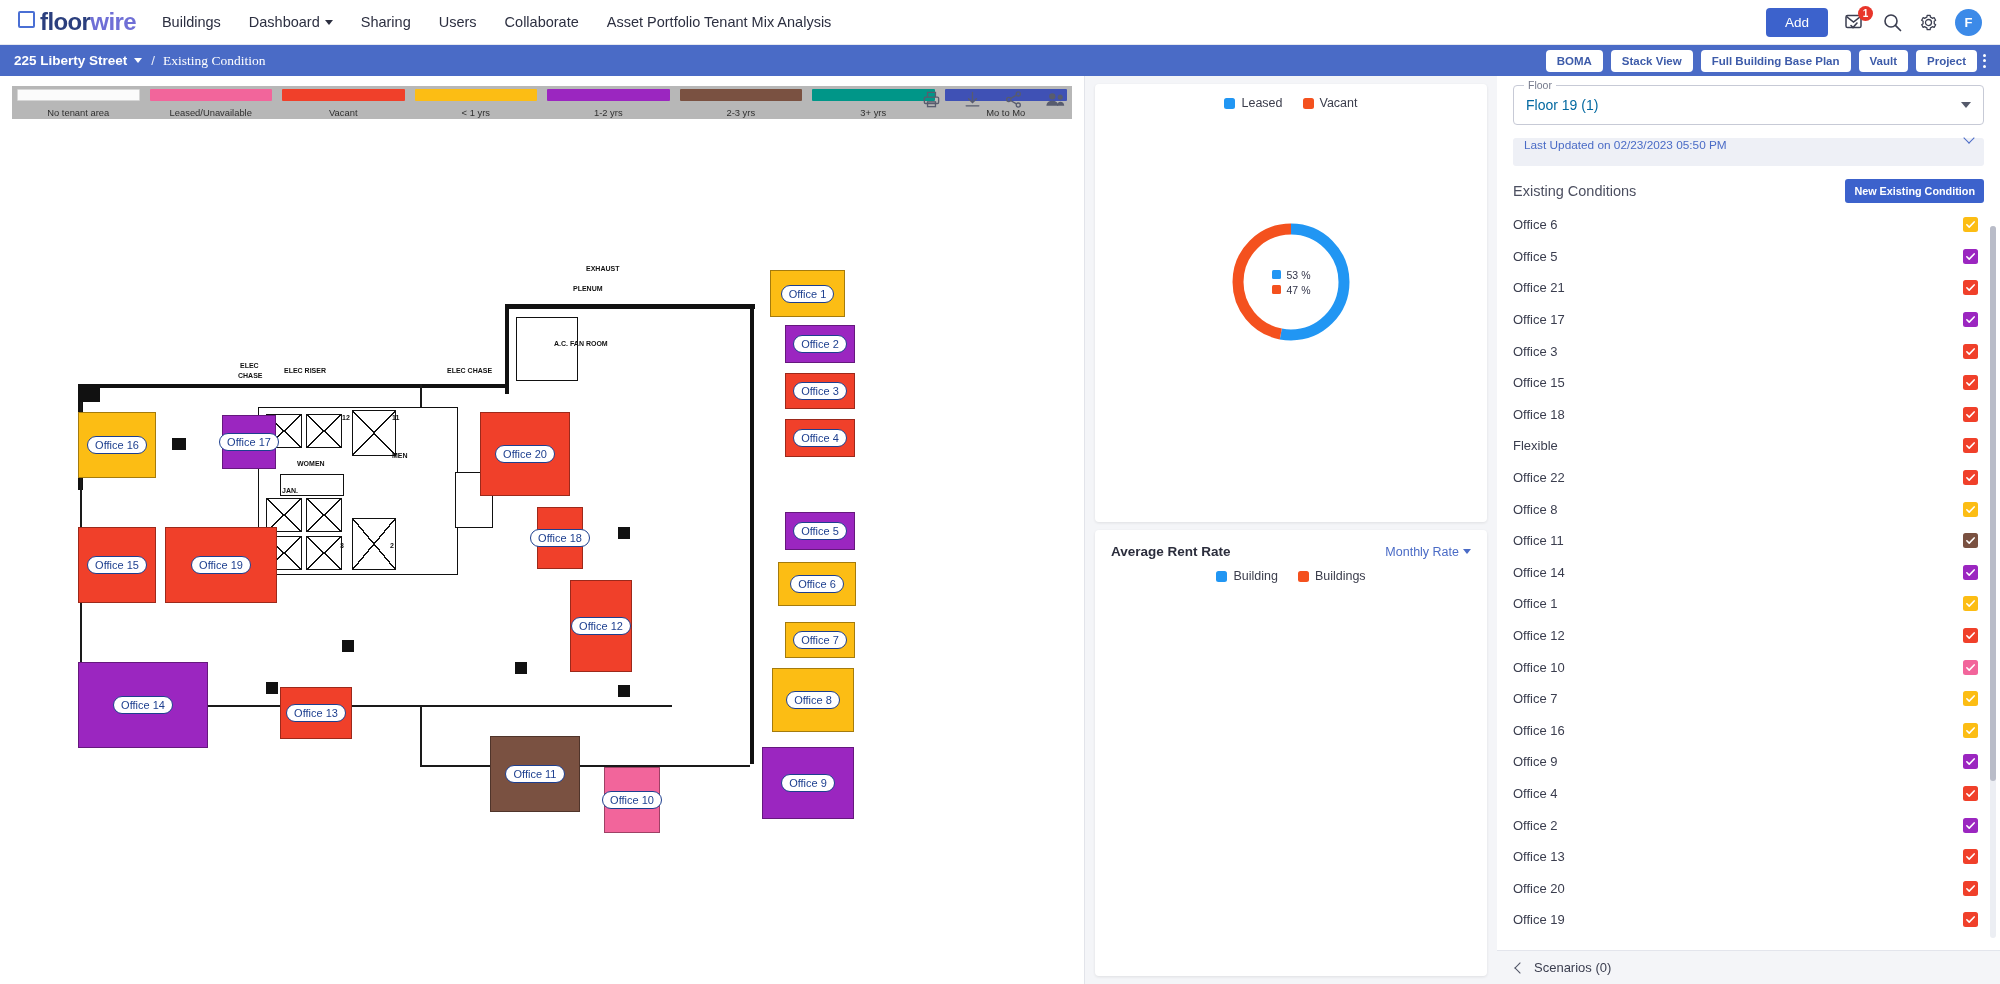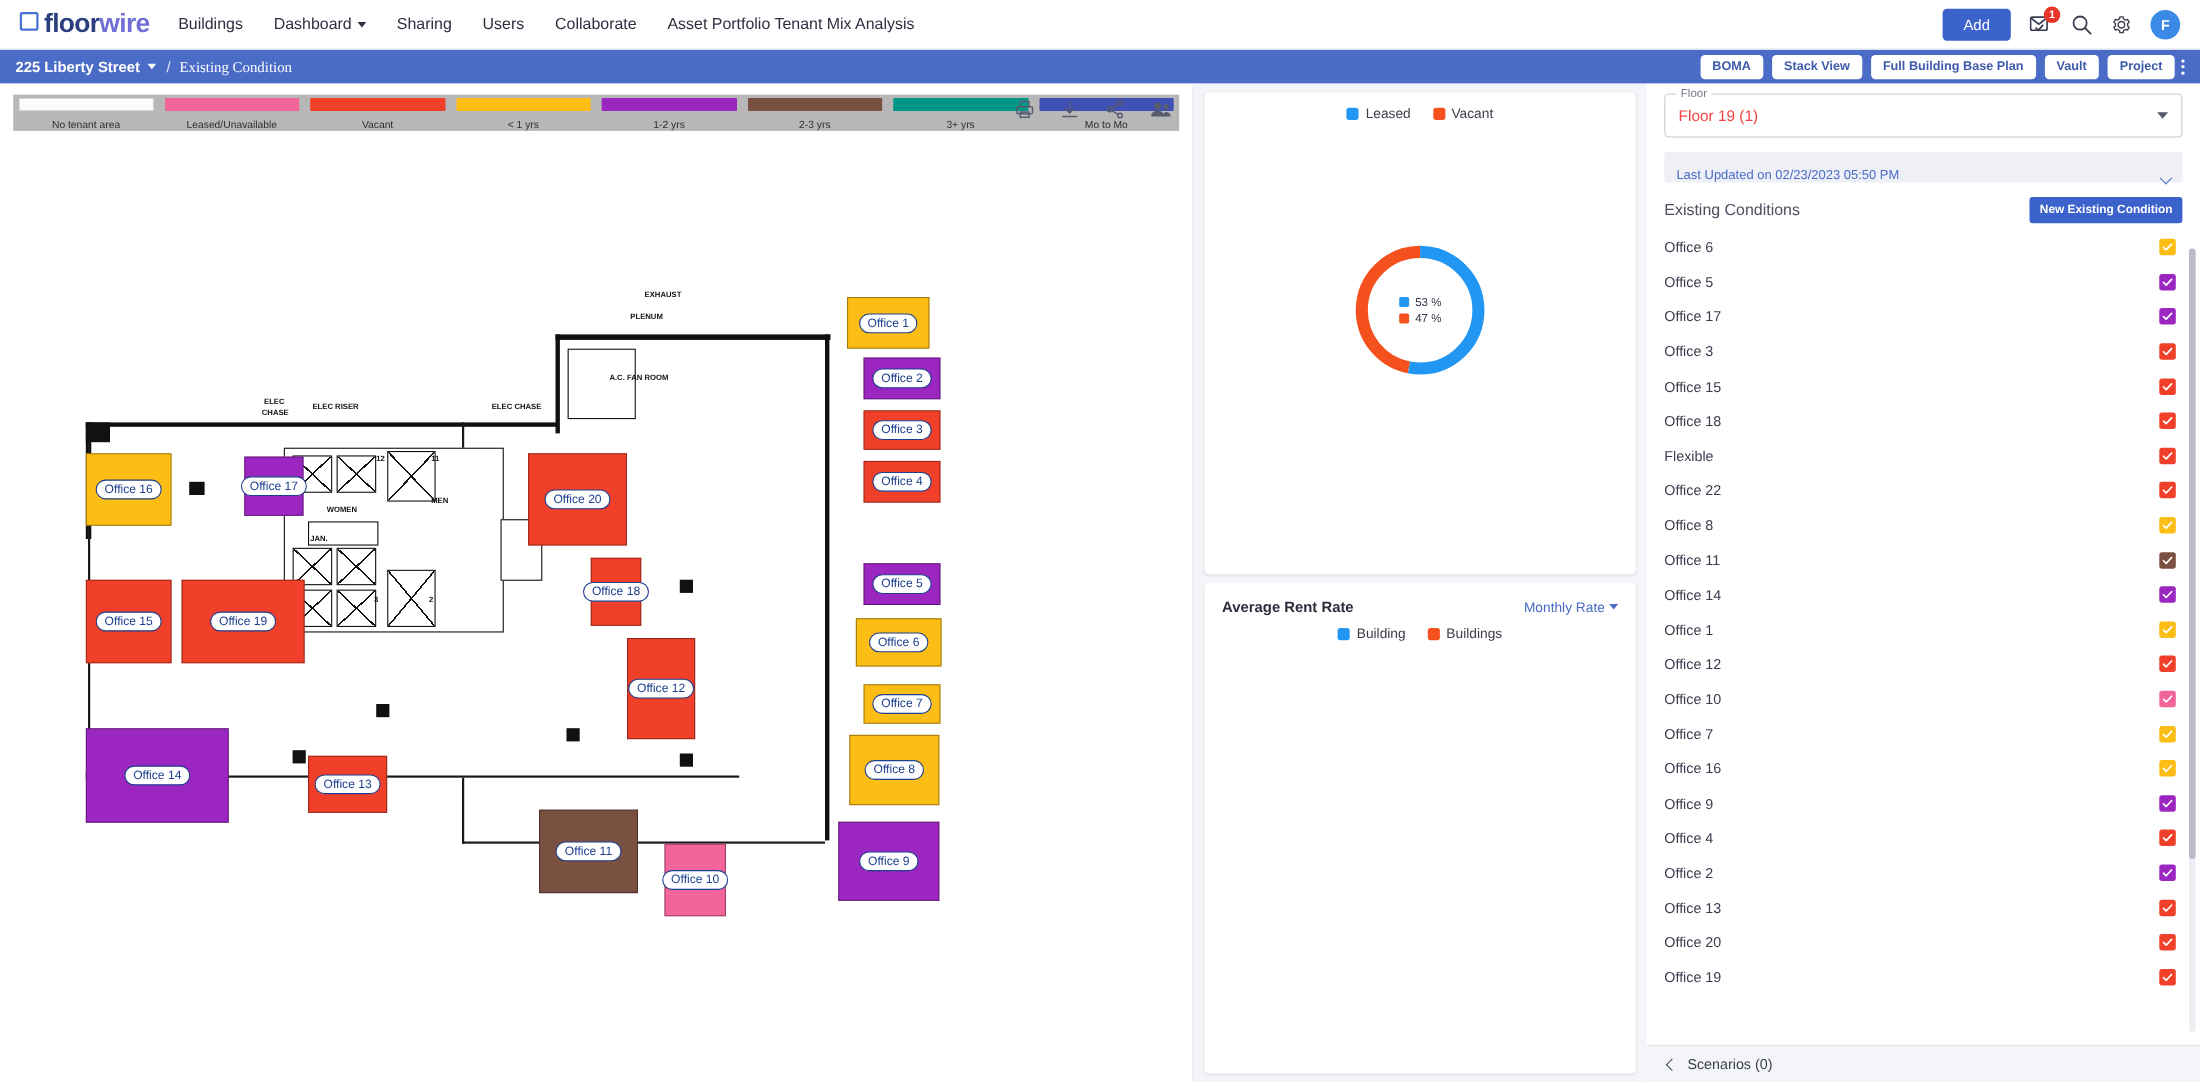--- a/index.html
+++ b/index.html
@@ -208,30 +208,30 @@
   }
   .field {
     border: 1px solid #c7cad6; border-radius: 4px;
     height: 40px; position: relative; display: flex; align-items: center;
     padding: 0 12px; cursor: pointer;
   }
   .field-label {
     position: absolute; top: -7px; left: 10px; background: #fff;
     padding: 0 4px; font-size: 10.5px; color: #757a8c;
   }
-  .field-value { font-size: 14px; color: #ef4444; }
+  .field-value { font-size: 14px; color: #0369a1; }
   .field-caret {
     margin-left: auto; width: 0; height: 0;
     border-left: 5px solid transparent;
     border-right: 5px solid transparent;
     border-top: 6px solid #555a6b;
   }
   .updated-bar {
     margin-top: 13px; background: #eef0f6; border-radius: 3px;
-    height: 28px; display: flex; align-items: flex-end;
+    height: 28px; display: flex; align-items: flex-start;
     padding: 0 11px; cursor: pointer;
   }
   .updated-text { font-size: 11.8px; color: #4a6bc6; font-weight: 500; }
   .chev-d {
     margin-left: auto; width: 8px; height: 8px;
     border-right: 1.7px solid #4a6bc6; border-bottom: 1.7px solid #4a6bc6;
     transform: rotate(45deg); margin-top: -4px;
   }
   .ec-head {
     display: flex; align-items: center; justify-content: space-between;
@@ -621,20 +621,28 @@
         </div>
         <div class="ec-row">
           <span class="ec-name">Office 5</span>
           <span class="cb" style="background: rgb(155, 38, 192);">
             <svg width="11" height="11" viewBox="0 0 12 12">
               <path d="M2 6.3 L4.6 8.9 L10 3.2" fill="none" stroke="#fff" stroke-width="1.7" stroke-linecap="round" stroke-linejoin="round"></path>
             </svg>
           </span>
         </div>
         <div class="ec-row">
+          <span class="ec-name">Office 21</span>
+          <span class="cb" style="background: rgb(240, 64, 42);">
+            <svg width="11" height="11" viewBox="0 0 12 12">
+              <path d="M2 6.3 L4.6 8.9 L10 3.2" fill="none" stroke="#fff" stroke-width="1.7" stroke-linecap="round" stroke-linejoin="round"></path>
+            </svg>
+          </span>
+        </div>
+        <div class="ec-row">
           <span class="ec-name">Office 17</span>
           <span class="cb" style="background: rgb(155, 38, 192);">
             <svg width="11" height="11" viewBox="0 0 12 12">
               <path d="M2 6.3 L4.6 8.9 L10 3.2" fill="none" stroke="#fff" stroke-width="1.7" stroke-linecap="round" stroke-linejoin="round"></path>
             </svg>
           </span>
         </div>
         <div class="ec-row">
           <span class="ec-name">Office 3</span>
           <span class="cb" style="background: rgb(240, 64, 42);">

